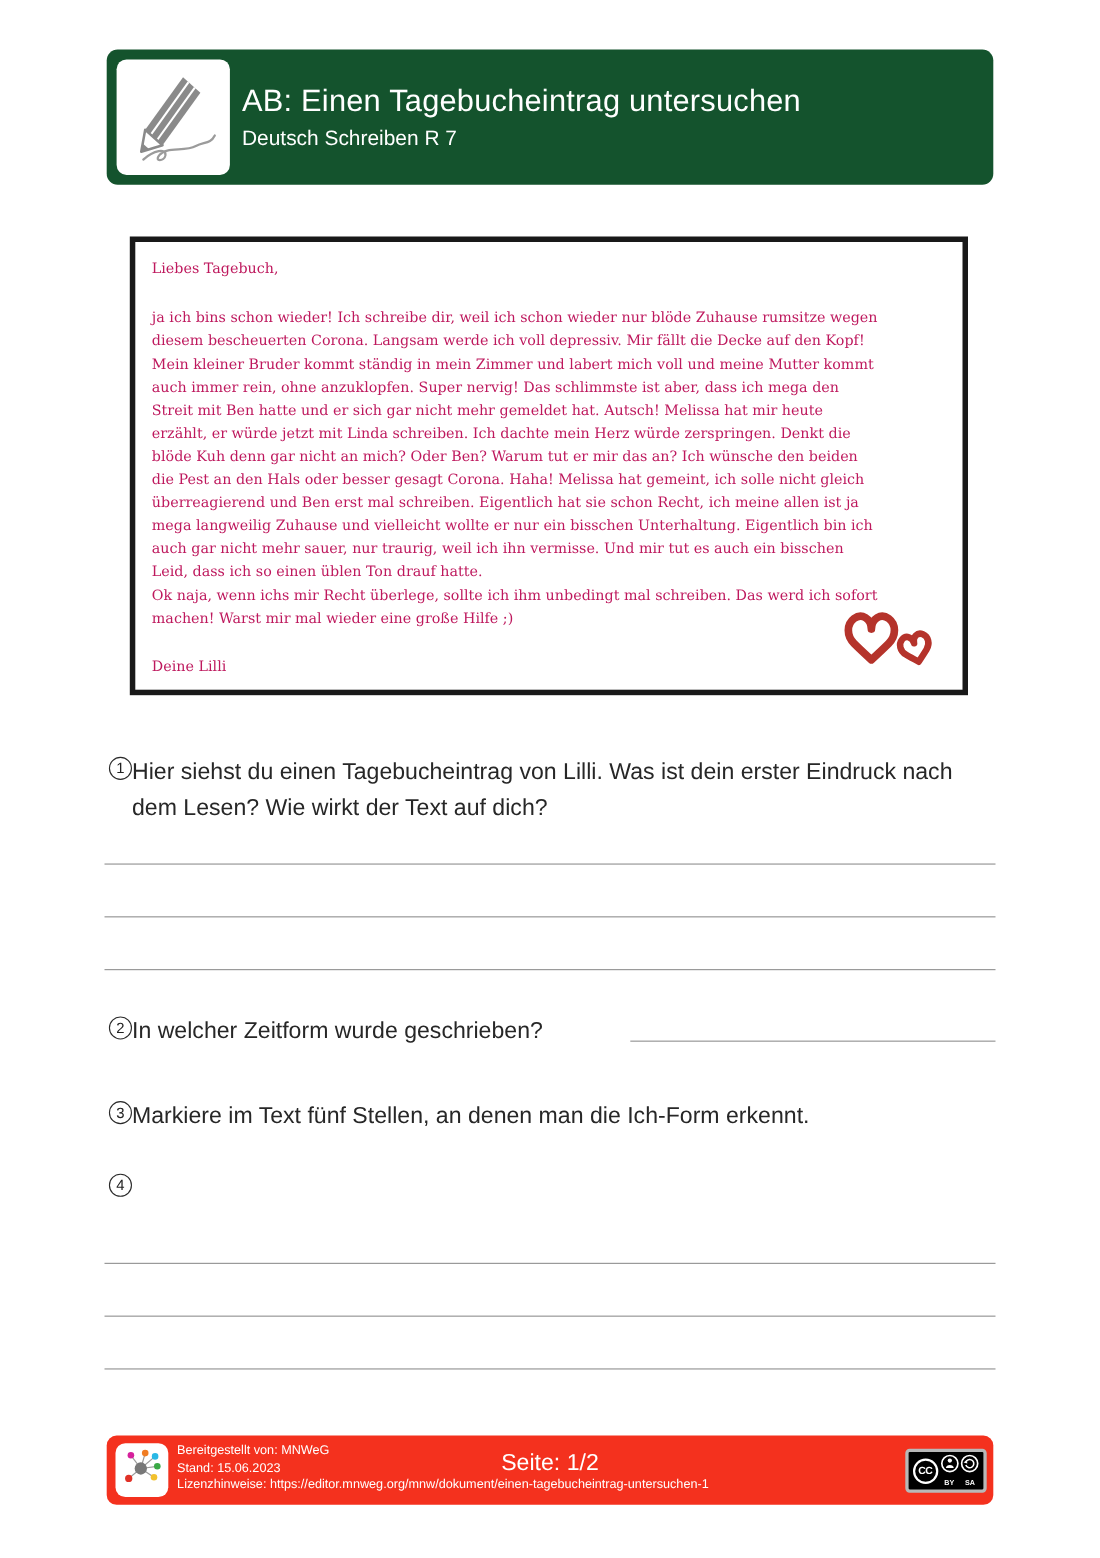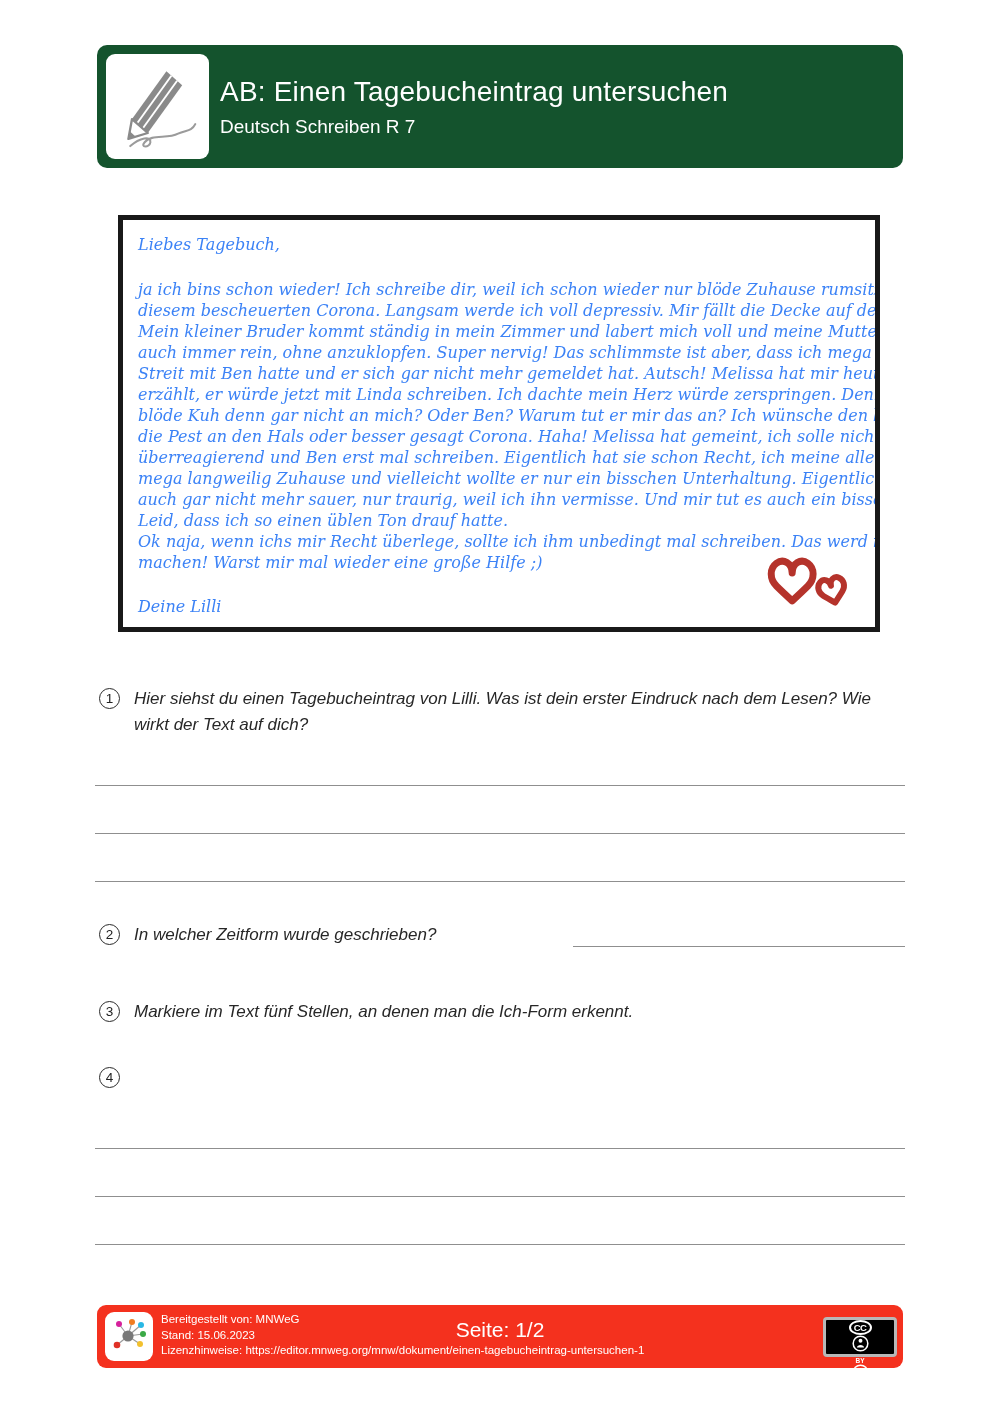--- a/index.html
+++ b/index.html
@@ -12,49 +12,49 @@
   .icon-box{position:absolute;left:9px;top:9px;width:103px;height:105px;
             background:#fff;border-radius:9px;display:flex;align-items:center;justify-content:center;}
   .htext{position:absolute;left:123px;top:31px;color:#fff;}
   .title{font-size:28px;font-weight:400;letter-spacing:.2px;}
   .subtitle{font-size:19px;margin-top:8px;font-weight:400;}
 
   
   .diary{position:absolute;left:118px;top:215px;width:762px;height:417px;
          border:5px solid #191919;box-sizing:border-box;padding:14px 15px 0 15px;
          overflow:hidden;background:#fff;}
-  .diary .txt{font-family:"DejaVu Serif",serif;font-style:italic;
-              font-size:16px;line-height:21px;color:#3b82f6;white-space:pre;}
+  .diary .txt{font-family:"DejaVu Serif",serif;
+              font-size:13px;line-height:21px;color:#be185d;white-space:pre;}
   .greeting{margin-bottom:24px;}
   .signoff{margin-top:23px;}
   .hearts{position:absolute;right:20px;bottom:2px;}
 
   
   .question{position:absolute;left:99px;width:806px;display:flex;align-items:flex-start;}
   .qnum{flex:0 0 auto;width:21px;height:21px;border:1.6px solid #2a2a2a;border-radius:50%;
         display:flex;align-items:center;justify-content:center;font-size:13.5px;color:#222;
         margin-top:2px;box-sizing:border-box;}
-  .qtext{margin-left:14px;font-size:17px;line-height:1.55;color:#272727;max-width:772px;font-style:italic;}
+  .qtext{font-size:21px;line-height:1.55;color:#272727;max-width:772px;}
   .q1{top:686px;} .q2{top:922px;} .q3{top:999px;} .q4{top:1065px;}
 
   .aline{position:absolute;left:95px;width:810px;border-top:1.6px solid #8f8f8f;height:0;}
   .l1{top:785px;} .l2{top:833px;} .l3{top:881px;}
   .l4{top:1148px;} .l5{top:1196px;} .l6{top:1244px;}
   .q2line{position:absolute;left:573px;top:946px;width:332px;border-top:1.6px solid #8f8f8f;height:0;}
 
   
   .footer{position:absolute;left:97px;top:1305px;width:806px;height:63px;
           background:#f4311e;border-radius:9px;}
   .flogo{position:absolute;left:8px;top:7px;width:48px;height:49px;background:#fff;
          border-radius:9px;display:flex;align-items:center;justify-content:center;}
   .ftext{position:absolute;left:64px;top:7px;color:#fff;font-size:11.5px;line-height:15.5px;}
   .fpage{position:absolute;left:0;right:0;top:13px;text-align:center;color:#ffffff;font-size:21px;}
   .ccbadge{position:absolute;right:6px;top:12px;width:74px;height:40px;background:#000;
            border:3px solid #b8b8b8;border-radius:4px;box-sizing:border-box;
-           display:flex;align-items:center;justify-content:space-evenly;padding:0 2px;flex-direction:column;}
+           display:flex;align-items:center;justify-content:space-evenly;padding:0 2px;}
   .ccsym{width:23px;height:23px;border:2px solid #fff;border-radius:50%;color:#fff;
          font-weight:bold;font-size:9.5px;display:flex;align-items:center;justify-content:center;
          box-sizing:border-box;letter-spacing:-.5px;}
   .cccol{display:flex;flex-direction:column;align-items:center;}
   .cclabel{color:#fff;font-size:6.5px;font-weight:bold;margin-top:1px;font-family:"Liberation Sans",sans-serif;}
 </style>
 </head>
 <body>
 
 <div class="page">

